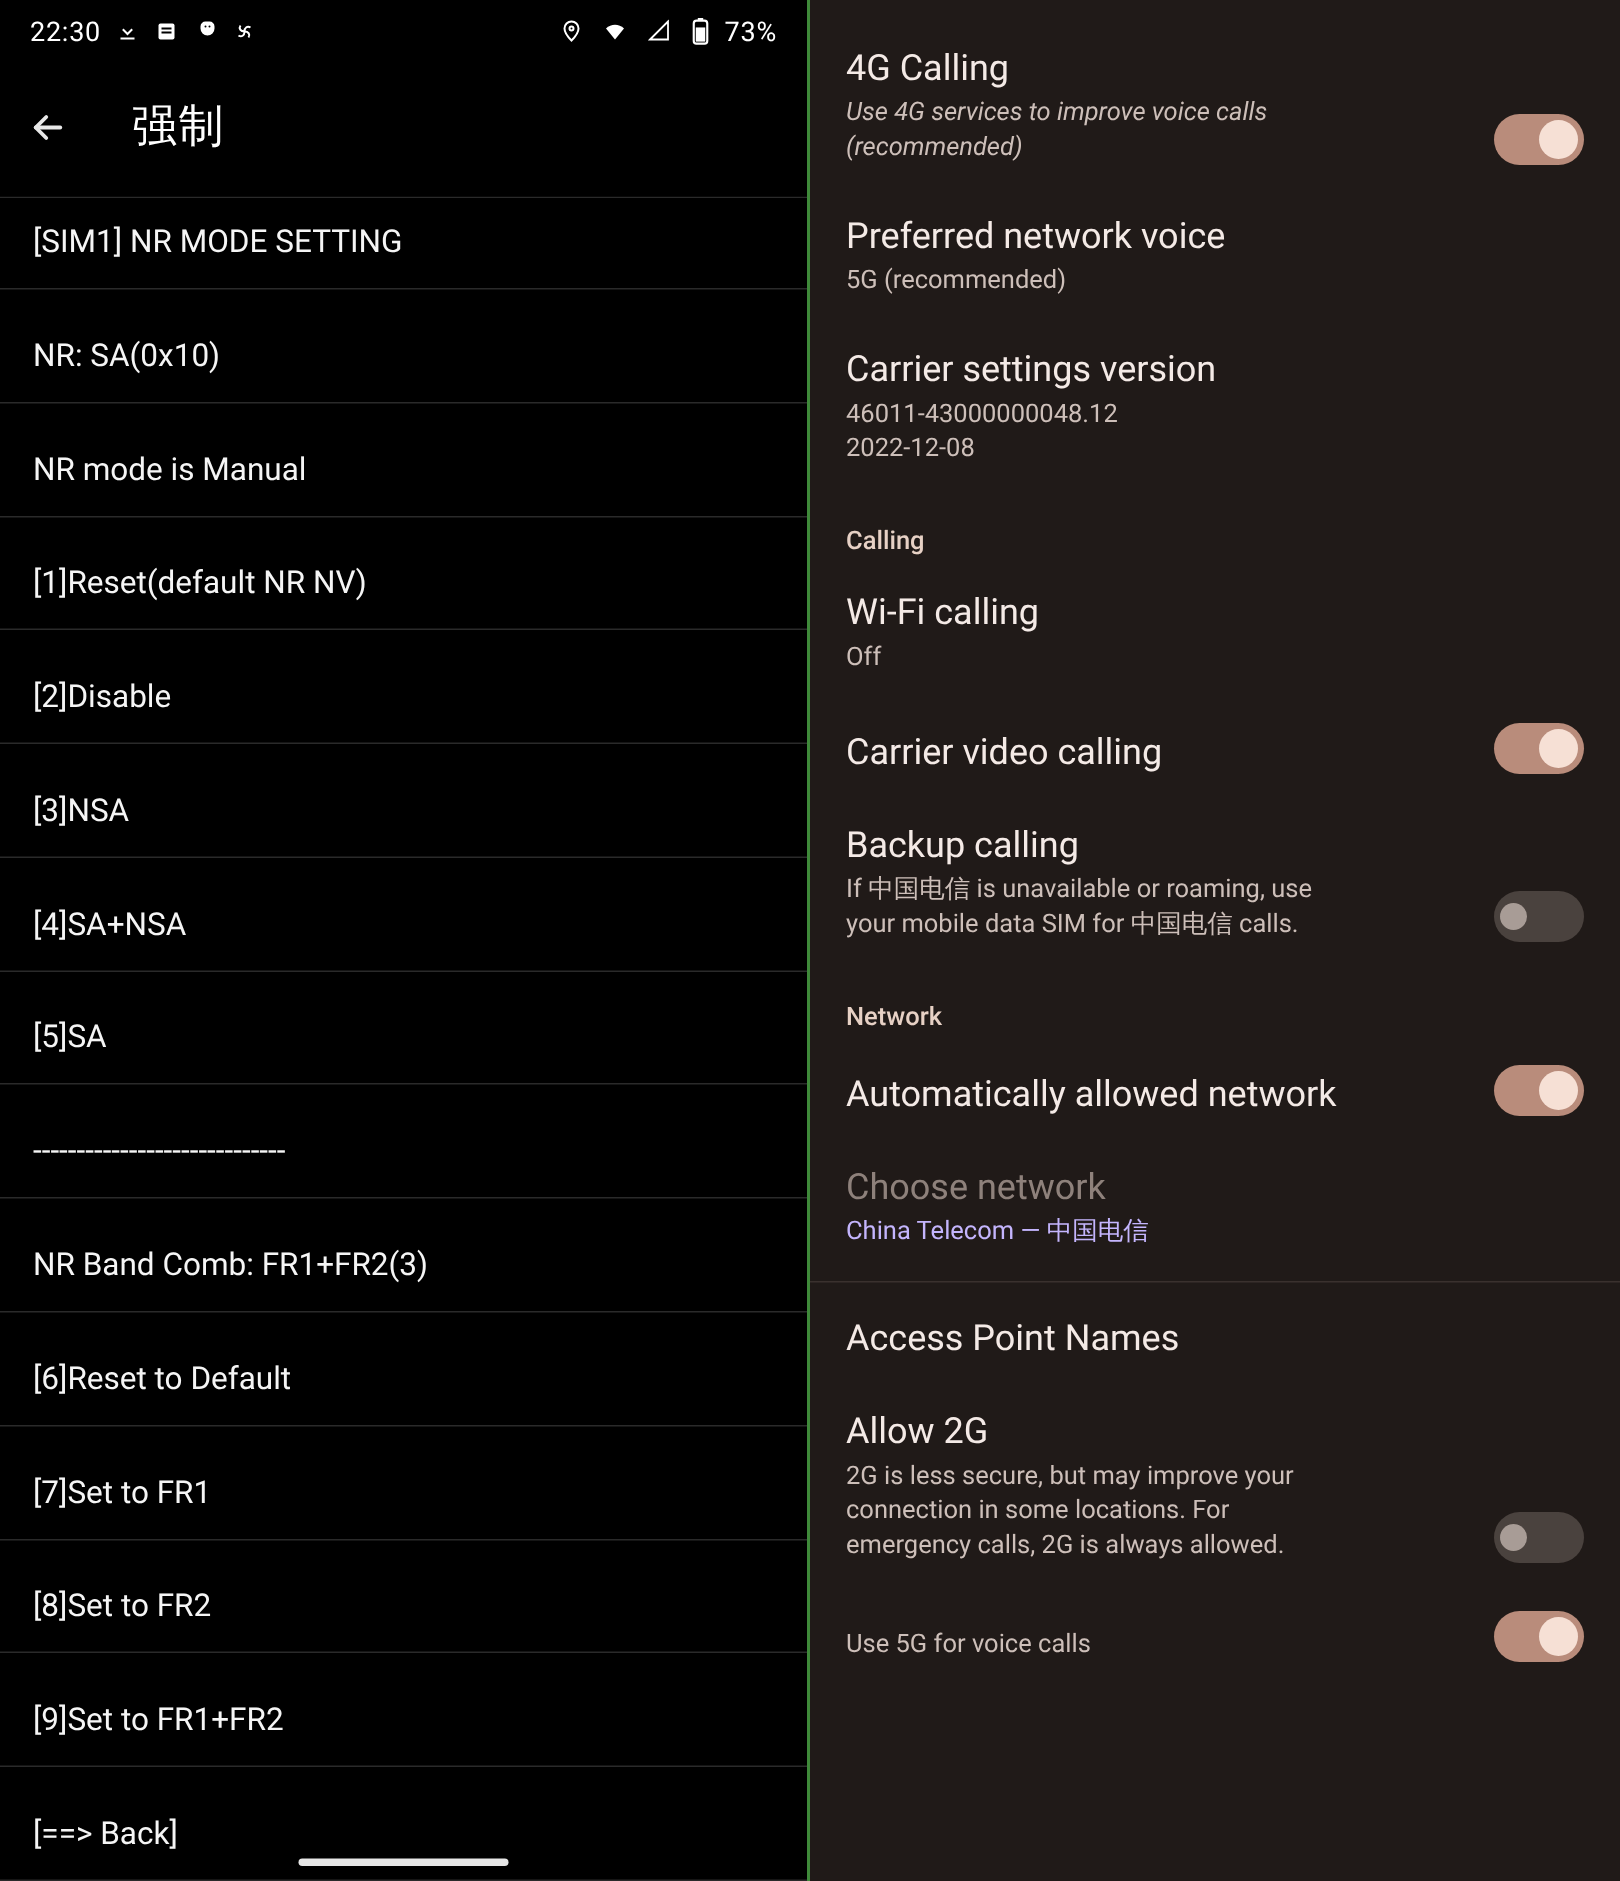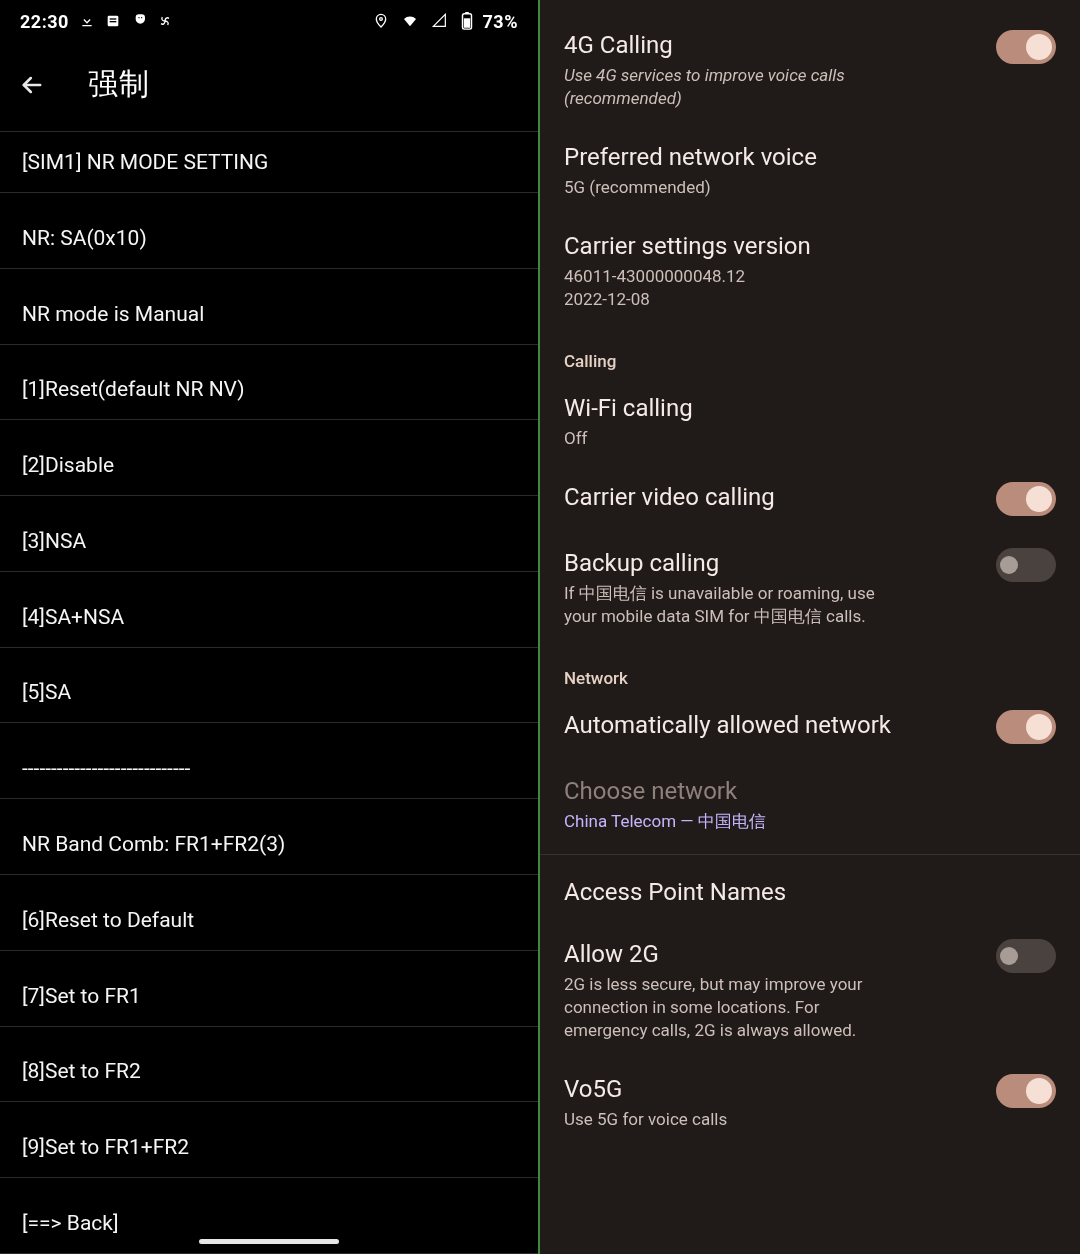--- a/index.html
+++ b/index.html
@@ -26,21 +26,21 @@
     flex-direction: column;
     position: relative;
   }
   .status-bar {
     height: 42px;
     display: flex;
     align-items: center;
     justify-content: space-between;
     padding: 16px 20px;
     font-size: 18px;
-    font-weight: 700;
+    font-weight: 400;
     letter-spacing: 0.5px;
   }
   .status-left, .status-right { display: flex; align-items: center; gap: 10px; }
   .status-left .ico, .status-right .ico { display: inline-flex; }
   .status-right .ico { margin-left: 2px; }
   .svgic { display: block; }
   .app-bar {
     display: flex;
     align-items: center;
     padding: 22px 18px 26px 18px;
@@ -80,21 +80,21 @@
     height: 100%;
     background: #201a18;
     color: #f2e8e5;
     display: flex;
     flex-direction: column;
     padding: 14px 0 0 0;
     overflow: hidden;
   }
   .setting {
     display: flex;
-    align-items: flex-start;
+    align-items: flex-end;
     justify-content: space-between;
     padding: 16px 24px 16px 24px;
     gap: 14px;
   }
   .setting .text { flex: 1; min-width: 0; }
   .setting .title {
     font-size: 24px;
     font-weight: 400;
     color: #f4eae6;
     line-height: 1.25;
@@ -302,21 +302,20 @@
         <div class="text">
           <div class="title">Allow 2G</div>
           <div class="sub" style="white-space: pre-line;">2G is less secure, but may improve your connection in some locations. For emergency calls, 2G is always allowed.</div>
         </div>
         <div class="toggle off">
           <div class="knob"></div>
         </div>
       </div>
       <div class="setting">
         <div class="text">
-          <div class="title">Vo5G</div>
           <div class="sub" style="white-space: pre-line;">Use 5G for voice calls</div>
         </div>
         <div class="toggle on">
           <div class="knob"></div>
         </div>
       </div>
     </div>
 </div>
 
 </body></html>

